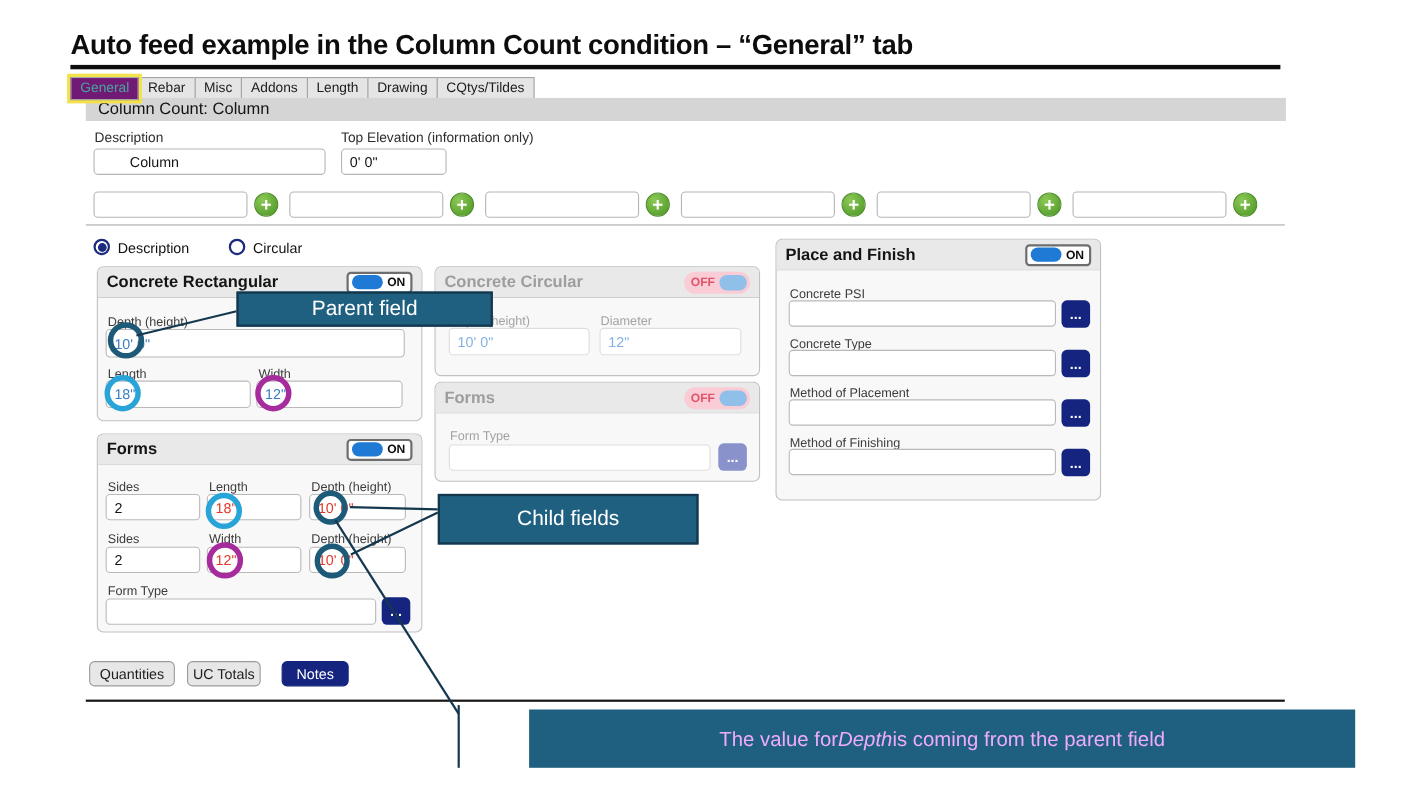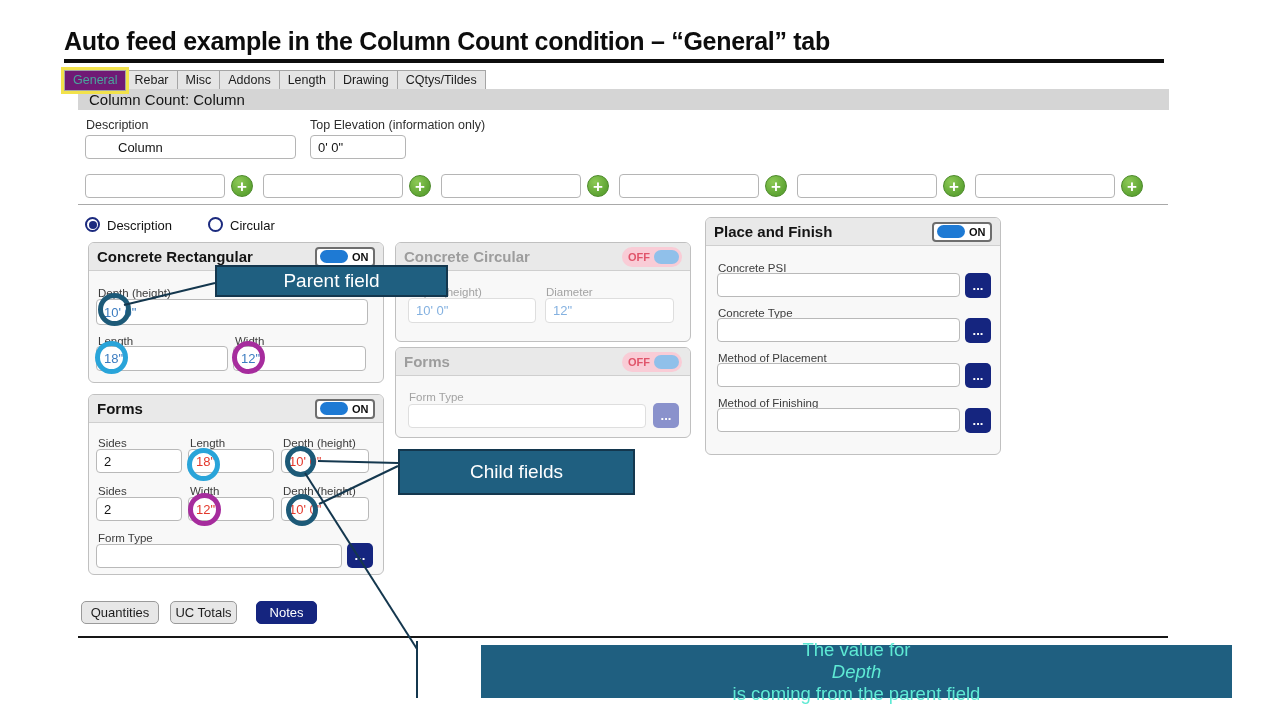--- a/index.html
+++ b/index.html
@@ -80,22 +80,22 @@
 
   
   .circle-annot { position:absolute; border-radius:50%; background:transparent; z-index:40; }
   .c-teal { border:5px solid #1d5a78; }
   .c-cyan { border:5px solid #29a4d9; }
   .c-magenta { border:5px solid #a62c9d; }
 
   .callout { position:absolute; background:#1f5f80; border:2px solid #14374e; color:#fff;
     display:flex; align-items:center; justify-content:center; font-size:19px; z-index:60; }
 
-  #banner { left:481px; top:645px; width:751px; height:53px; background:#1f5f80; color:#5eead4;
-    display:flex; align-items:center; justify-content:center; font-size:18.5px; z-index:30;flex-direction:column; }
+  #banner { left:481px; top:645px; width:751px; height:53px; background:#1f5f80; color:#f0abfc;
+    display:flex; align-items:center; justify-content:center; font-size:18.5px; z-index:30; }
   #banner .em { font-style:italic; }
 
   #annot-lines { left:0; top:0; width:1280px; height:720px; z-index:50; pointer-events:none; }
 </style>
 </head>
 <body>
 
 <div id="stage">
 
   <div id="page-title" class="abs">Auto feed example in the Column Count condition – “General” tab</div>

